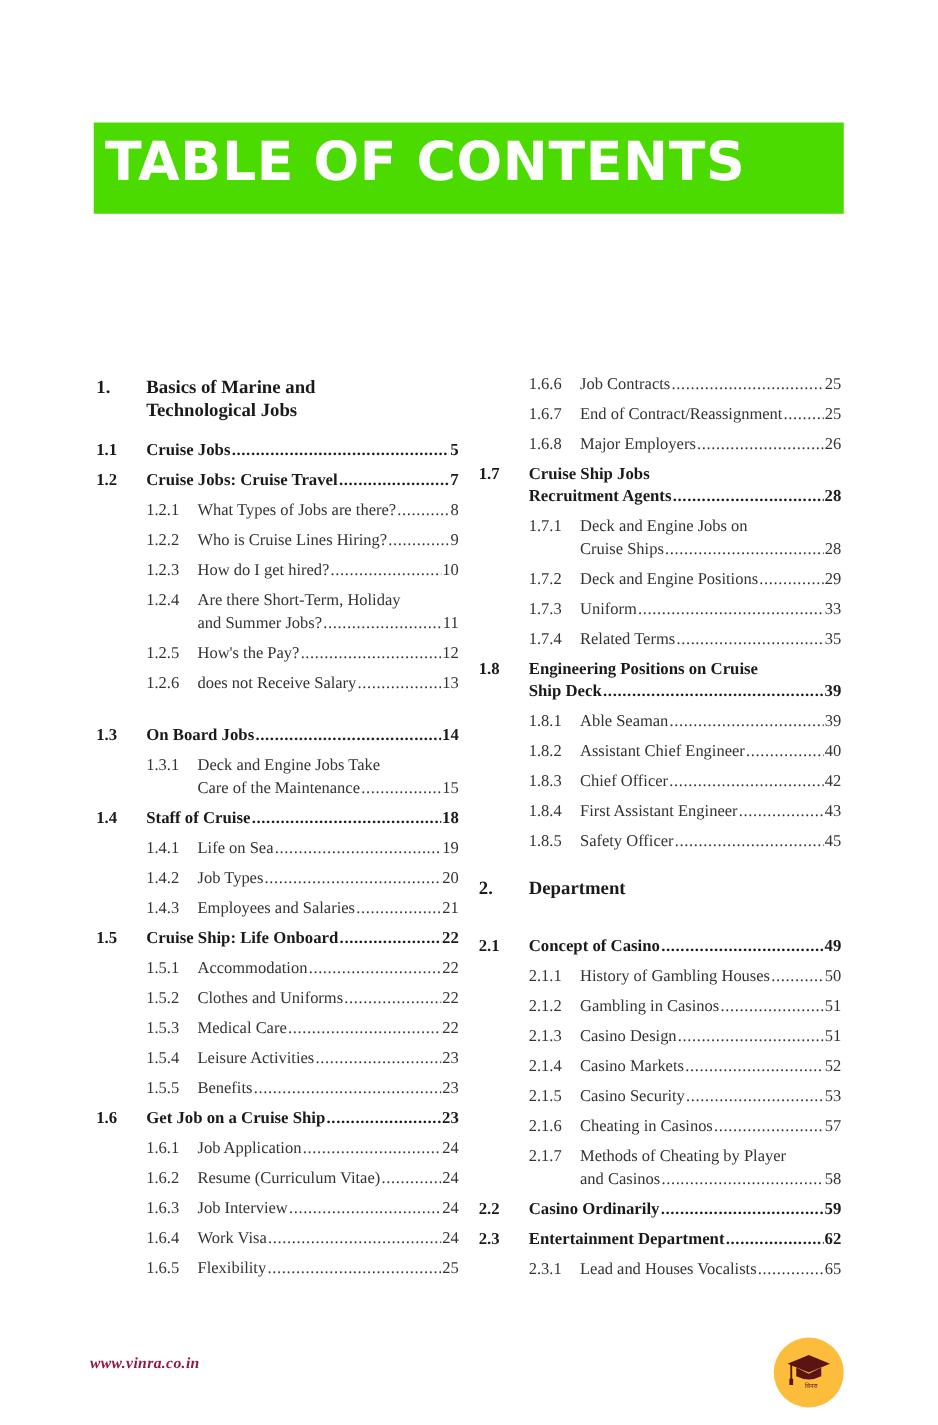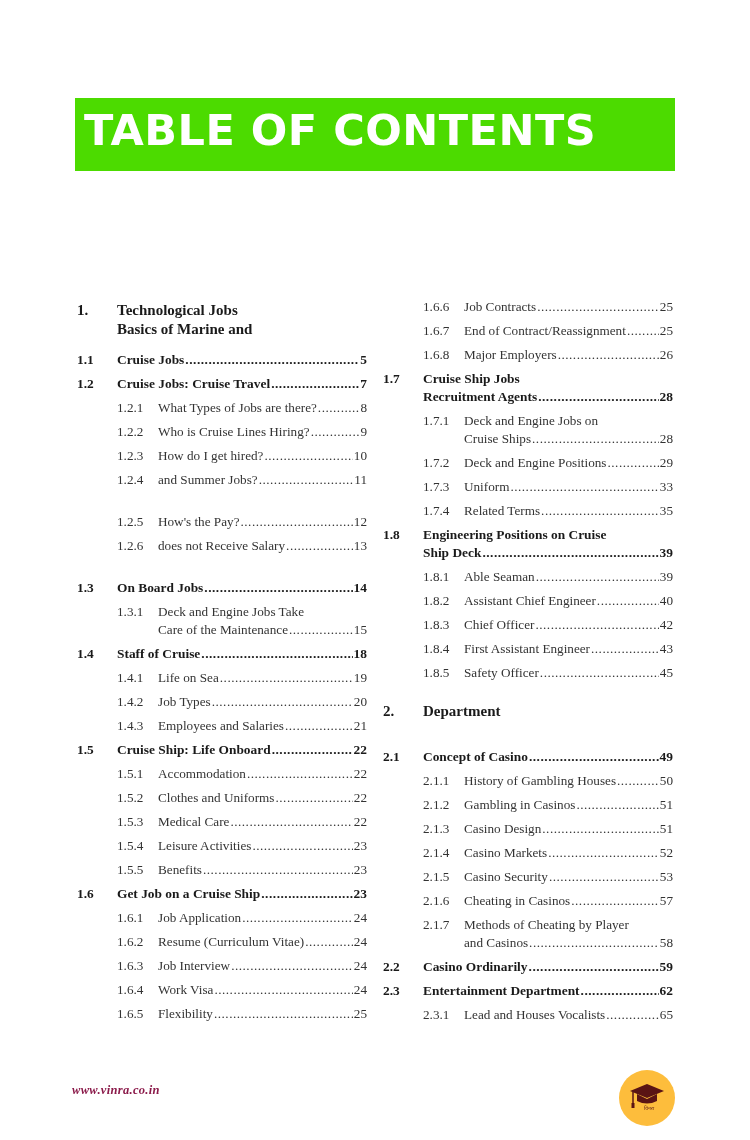--- a/index.html
+++ b/index.html
@@ -59,24 +59,24 @@
 
 <div class="title-box">
   <div class="title-text">TABLE OF CONTENTS</div>
 </div>
 
 <div class="col left" id="col-left" style="top:293px;height:740px;">
     <div class="entry chapter" style="top: 8px;">
       <span class="num">1.</span>
       <div class="body">
         <div class="line">
+          <span class="lt">Basics of Marine and</span>
+        </div>
+        <div class="line">
           <span class="lt">Technological Jobs</span>
-        </div>
-        <div class="line">
-          <span class="lt">Basics of Marine and</span>
         </div>
       </div>
     </div>
     <div class="entry section" style="top: 58px;">
       <span class="num">1.1</span>
       <div class="body">
         <div class="line">
           <span class="lt">Cruise Jobs</span>
           <span class="dots"></span>
           <span class="pg">5</span>
@@ -119,20 +119,23 @@
         <div class="line">
           <span class="lt">How do I get hired?</span>
           <span class="dots"></span>
           <span class="pg">10</span>
         </div>
       </div>
     </div>
     <div class="entry sub" style="top: 178px;">
       <span class="num">1.2.4</span>
       <div class="body">
+        <div class="line">
+          <span class="lt">Are there Short-Term, Holiday</span>
+        </div>
         <div class="line">
           <span class="lt">and Summer Jobs?</span>
           <span class="dots"></span>
           <span class="pg">11</span>
         </div>
       </div>
     </div>
     <div class="entry sub" style="top: 220px;">
       <span class="num">1.2.5</span>
       <div class="body">

